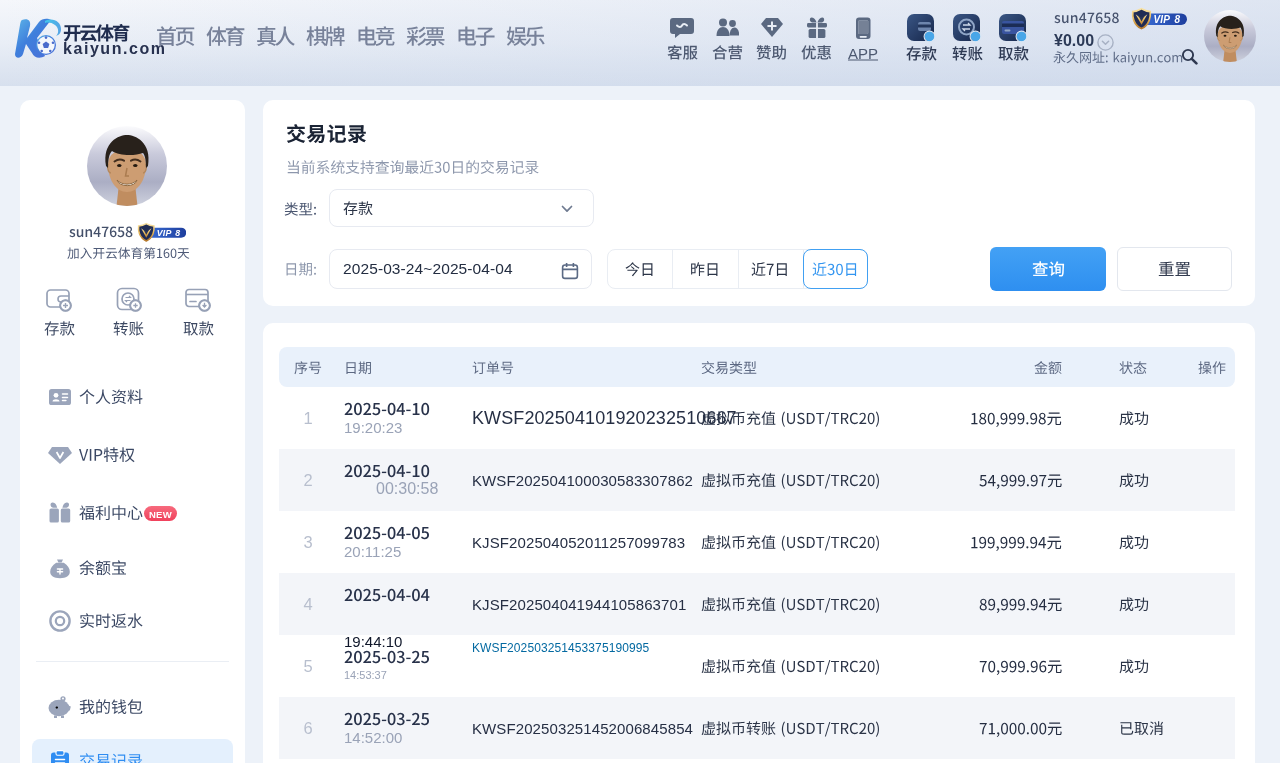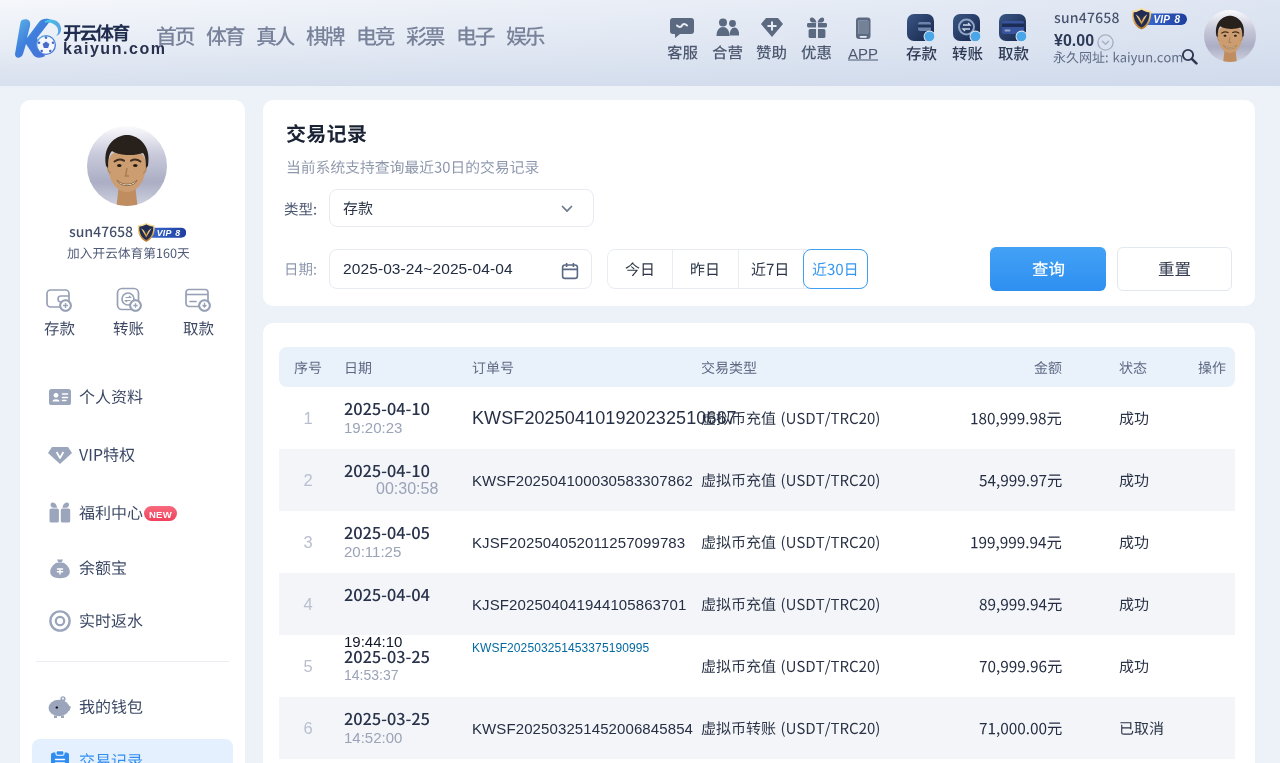--- a/index.html
+++ b/index.html
@@ -1215,21 +1215,21 @@
         <use href="#g500_35" x="342"></use>
         <use href="#g500_2d" x="456"></use>
         <use href="#g500_30" x="527"></use>
         <use href="#g500_33" x="641"></use>
         <use href="#g500_2d" x="755"></use>
         <use href="#g500_32" x="826"></use>
         <use href="#g500_35" x="940"></use>
       </g>
     </svg>
   </div>
-<div class="ab " style="left:344px;top:675px;transform:translate(0,-50%);font-size:14px;color:#9aa3b7;">14:53:37</div>
+<div class="ab " style="left:344px;top:675px;transform:translate(0,-50%);font-size:11px;color:#9aa3b7;">14:53:37</div>
 <div class="ab " style="left:472px;top:648px;transform:translate(0,-50%);font-size:12px;color:#0369a1;letter-spacing:0.1px">KWSF202503251453375190995</div>
 <div class="ab " style="left:701px;top:659.0px">
     <svg width="180" height="17" viewBox="0 0 180 17" class="tr">
       <g fill="#2b3447" transform="translate(0,12.9) scale(0.075,-0.075)">
         <use href="#g400_865a"></use>
         <use href="#g400_62df" x="200"></use>
         <use href="#g400_5e01" x="400"></use>
         <use href="#g400_5145" x="600"></use>
         <use href="#g400_503c" x="800"></use>
         <use href="#g400_28" x="1060"></use>

